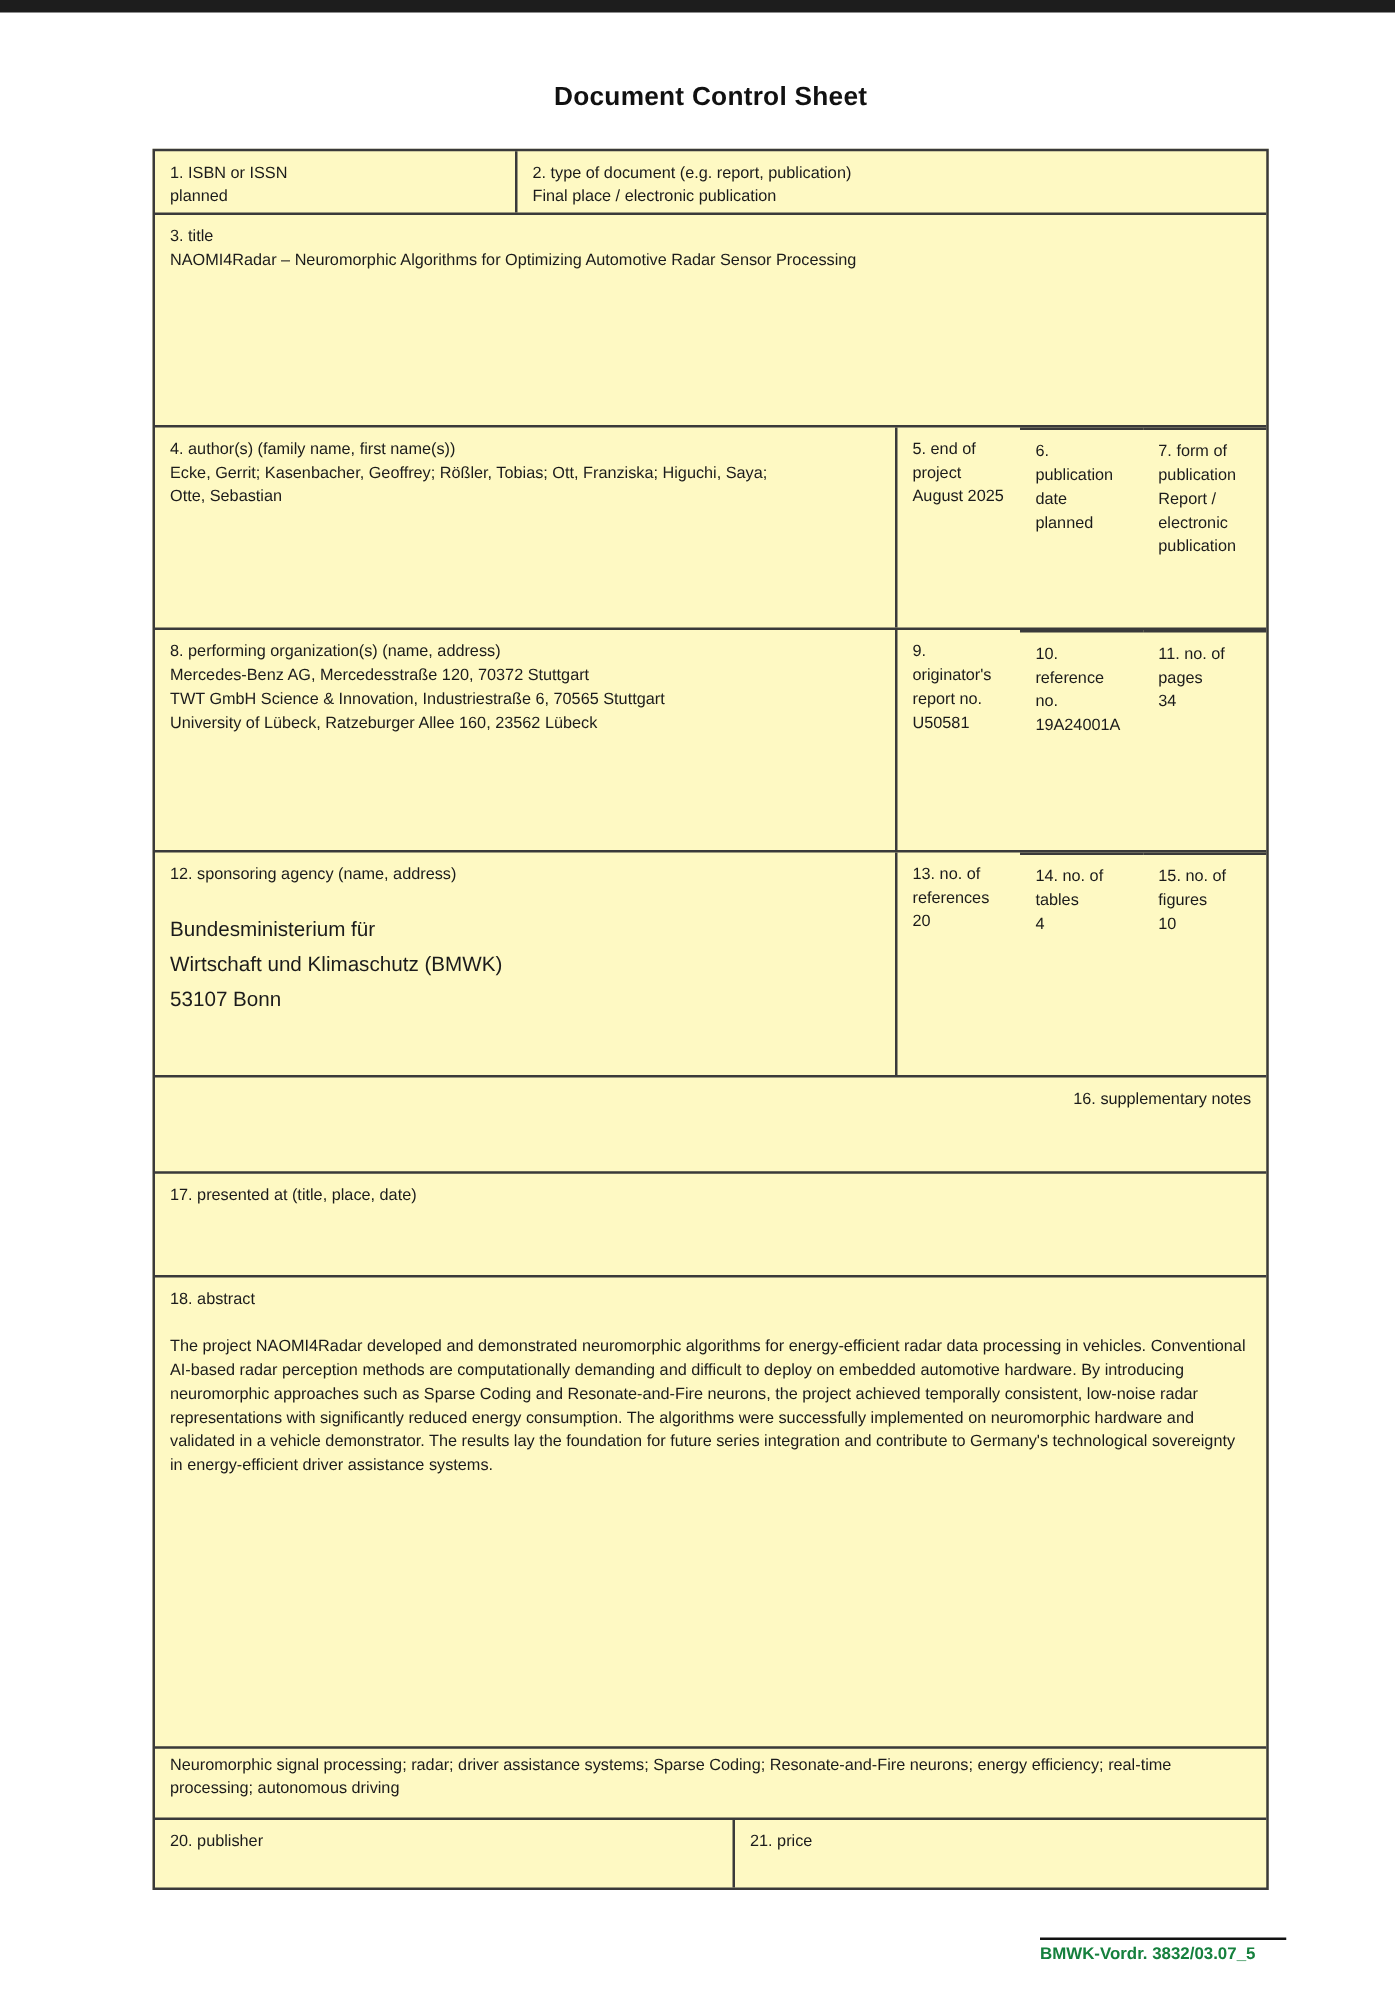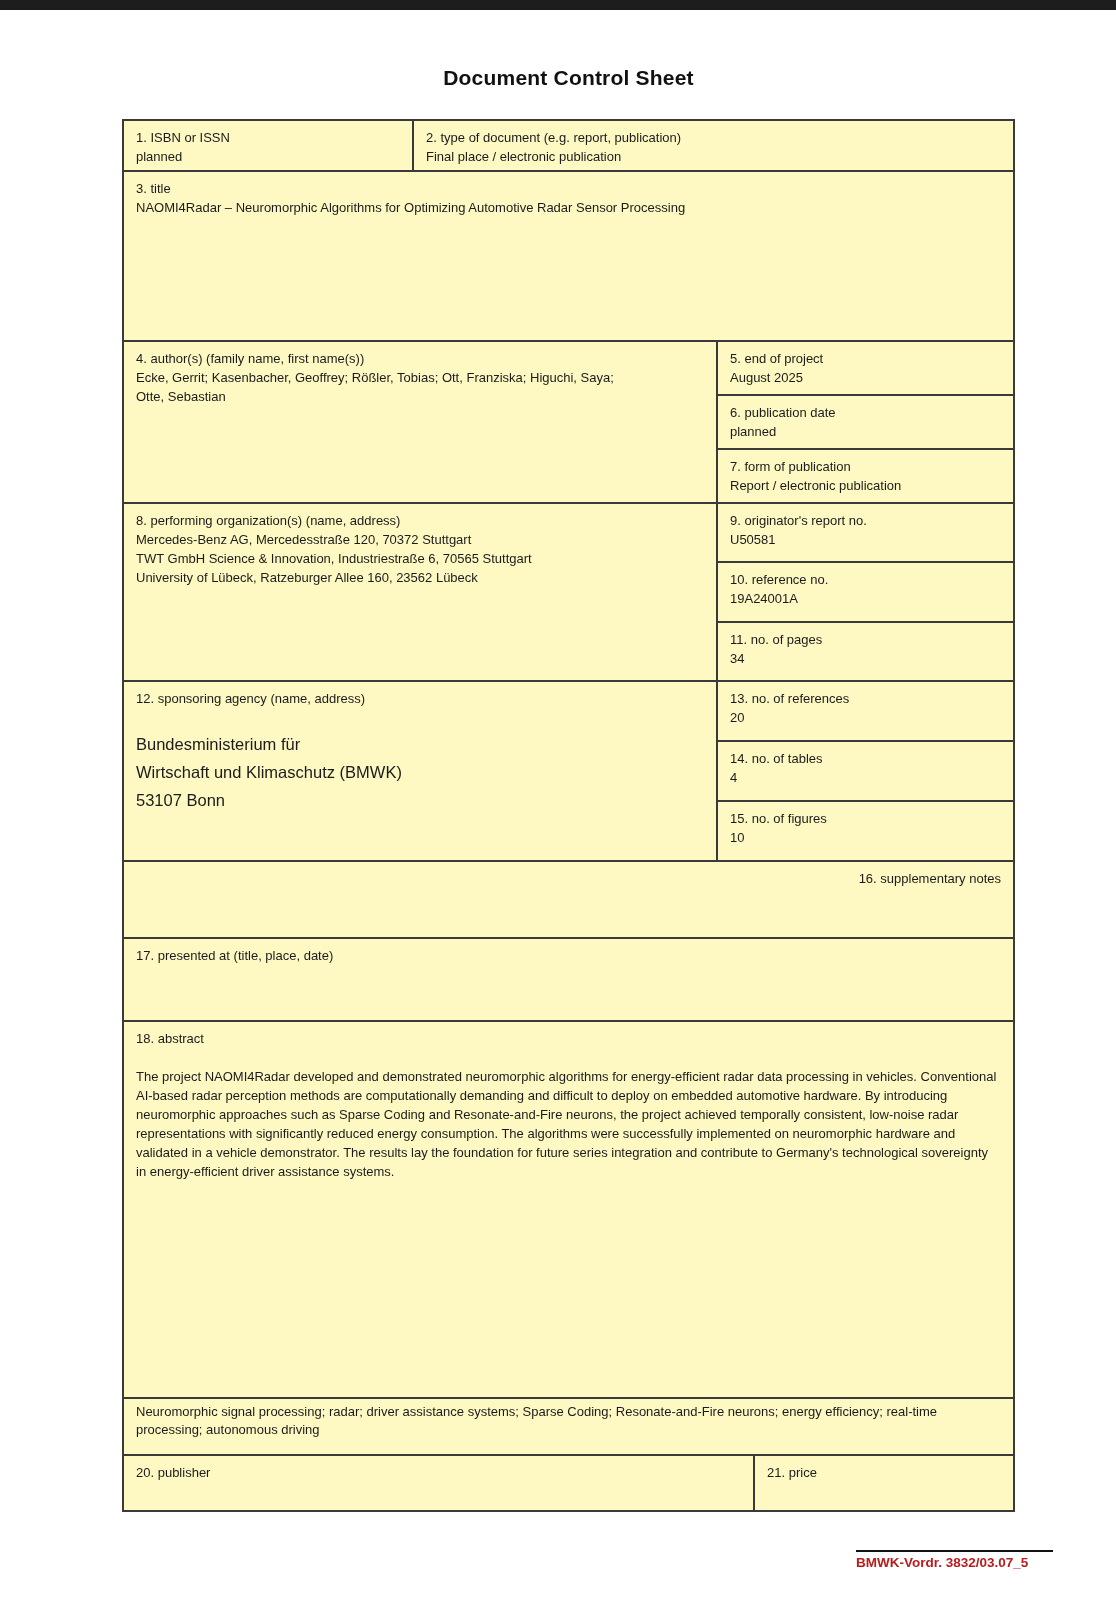--- a/index.html
+++ b/index.html
@@ -23,48 +23,48 @@
   .sheet{
     position:absolute;left:122px;top:119px;width:893px;
     border:2px solid #3a3a3a;
     box-sizing:border-box;
     background:#fef9c3;
   }
   .r{display:flex;border-top:2px solid #3a3a3a;box-sizing:border-box;}
   .r.first{border-top:none;}
   .cell{box-sizing:border-box;padding:7px 12px;overflow:hidden;}
   .main{flex:1;}
-  .side{width:297px;border-left:2px solid #3a3a3a;display:flex;flex-direction:column;box-sizing:border-box;}
+  .side{width:297px;border-left:2px solid #3a3a3a;display:flex;flex-direction:row;box-sizing:border-box;}
   .sub{flex:1;border-top:2px solid #3a3a3a;box-sizing:border-box;padding:7px 12px;overflow:hidden;}
   .sub.first{border-top:none;}
   .lab{font-size:13px;line-height:19px;}
   .val{font-size:13px;line-height:19px;white-space:pre-line;}
   .val.big{font-size:16.5px;line-height:28px;margin-top:22px;}
   .val.spaced{margin-top:19px;}
   .h-r1{height:49px;}
   .h-r3{height:170px;}
   .h-r4{height:162px;}
   .h-r8{height:178px;}
   .h-r12{height:180px;}
   .h-r16{height:77px;text-align:right;}
   .h-r17{height:83px;}
   .h-r18{height:377px;}
   .h-r19{height:57px;}
   .h-r20{height:56px;}
   .c1{width:288px;box-sizing:border-box;}
   .c2{flex:1;border-left:2px solid #3a3a3a;box-sizing:border-box;}
-  .c20{width:629px;box-sizing:border-box;}
+  .c20{width:462px;box-sizing:border-box;}
   .c21{flex:1;border-left:2px solid #3a3a3a;box-sizing:border-box;}
   .kw .lab,.kw .val{line-height:18px;}
   .kw{padding-top:4px;}
   .form-id{
-    position:absolute;left:856px;top:1550px;width:197px;
+    position:absolute;left:832px;top:1550px;width:197px;
     border-top:2px solid #111;
     padding-top:3px;
-    font-size:13.5px;font-weight:bold;color:#b91c1c;
+    font-size:13.5px;font-weight:bold;color:#15803d;
     white-space:nowrap;
   }
 </style>
 </head>
 <body>
 
 <div class="page">
   <div class="topbar"></div>
 
   <div class="doc-title">Document Control Sheet</div>

